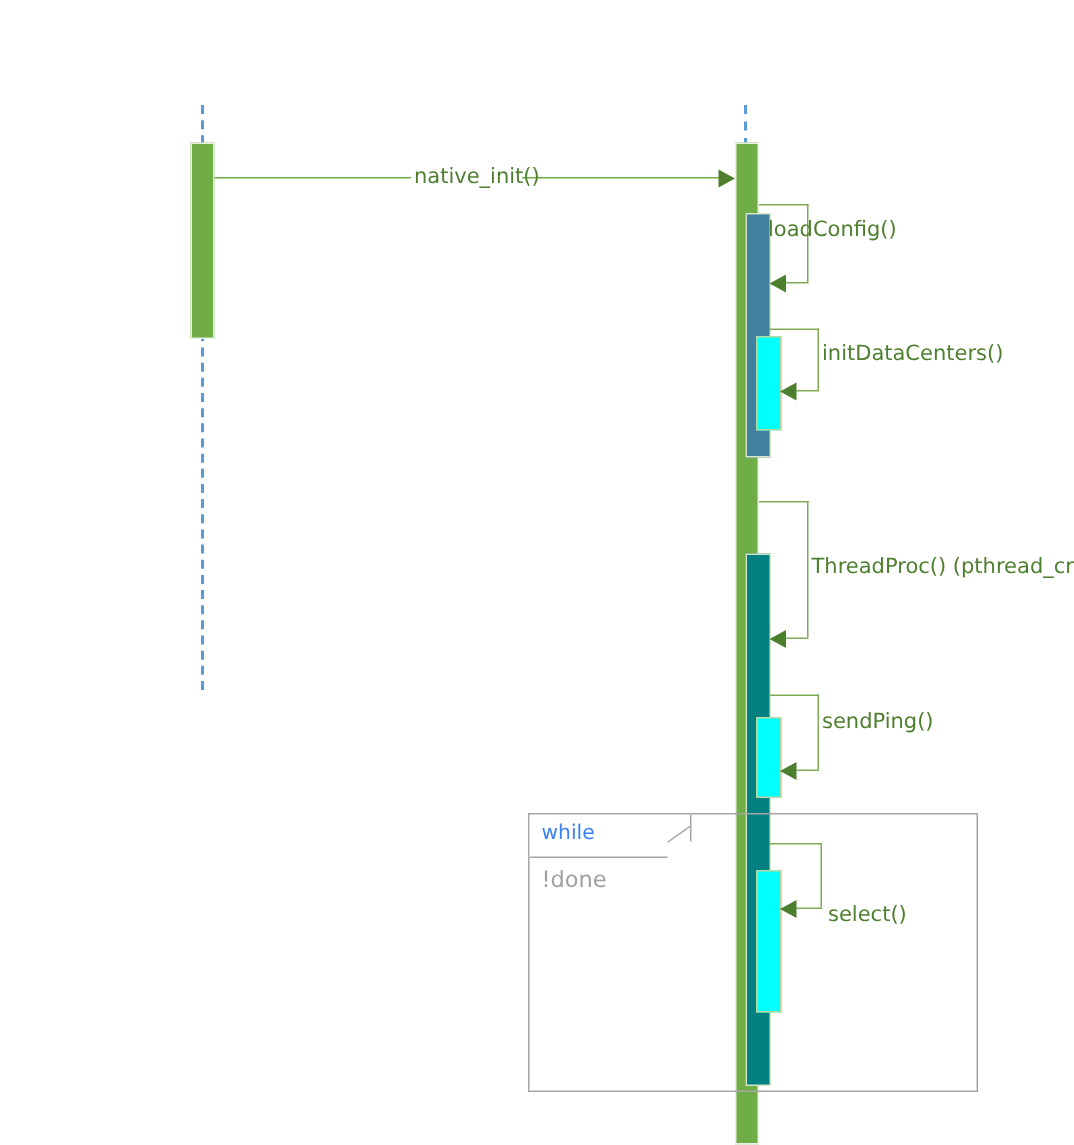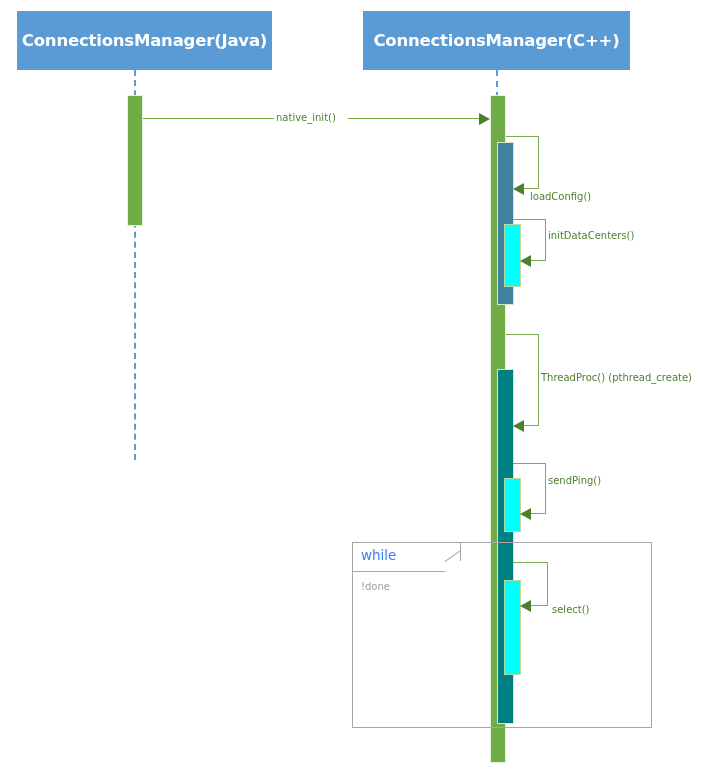--- a/index.html
+++ b/index.html
@@ -28,21 +28,21 @@
     position:absolute;width:0;height:0;
     border-top:6px solid transparent;border-bottom:6px solid transparent;
     border-left:11px solid #4e7f2e;
   }
   .arrow-left{
     position:absolute;width:0;height:0;
     border-top:6px solid transparent;border-bottom:6px solid transparent;
     border-right:11px solid #4e7f2e;
   }
   .msg-label{
-    position:absolute;color:#4e7f2e;font-size:10px;
+    position:absolute;color:#4e7f2e;font-size:14px;
     white-space:nowrap;line-height:14px;background:transparent;
   }
 
   .selfcall{position:absolute;}
   .selfcall .seg{position:absolute;background:#7cab55;}
 
   .fragment{
     position:absolute;box-sizing:border-box;
     border:1px solid #a6a6a6;background:transparent;
   }
@@ -55,36 +55,30 @@
     position:absolute;inset:0;background:#ffffff;
     clip-path:polygon(0 0,100% 0,100% 62%,84% 100%,0 100%);
     border-bottom:0;
   }
   .frag-tab-edge{position:absolute;background:#a6a6a6;}
   .frag-label{
     position:absolute;color:#3b82f6;font-size:13.5px;
     white-space:nowrap;line-height:15px;
   }
   .frag-guard{
-    position:absolute;color:#a0a0a0;font-size:10px;
+    position:absolute;color:#a0a0a0;font-size:15px;
     white-space:nowrap;line-height:15px;
   }
 </style>
 </head>
 <body>
 
 <div id="canvas">
 
-  <div class="lifeline-head" style="left:17px;top:11px;width:255px;height:59px;">
-    <span>ConnectionsManager(Java)</span>
-  </div>
 
-  <div class="lifeline-head" style="left:363px;top:11px;width:267px;height:59px;">
-    <span>ConnectionsManager(C++)</span>
-  </div>
 
   <div class="lifeline-dash" style="left:134px;top:70px;height:390px;"></div>
   <div class="lifeline-dash" style="left:496px;top:70px;height:28px;"></div>
 
   <div class="act green" style="left:127px;top:95px;width:16px;height:131px;"></div>
 
   <div class="act green" style="left:490px;top:95px;width:16px;height:668px;"></div>
 
   <div class="act blue" style="left:497px;top:142px;width:17px;height:163px;"></div>
 
@@ -100,21 +94,21 @@
   <div class="msg-line" style="left:348px;top:118px;width:134px;"></div>
   <div class="arrow-right" style="left:479px;top:113px;"></div>
   <div class="msg-label" style="left:276px;top:111px;">native_init()</div>
 
   <div class="selfcall">
     <div class="seg" style="position:absolute;left:506px;top:136px;width:33px;height:1px;"></div>
     <div class="seg" style="position:absolute;left:538px;top:136px;width:1px;height:52px;"></div>
     <div class="seg" style="position:absolute;left:524px;top:188px;width:15px;height:1px;"></div>
     <div class="arrow-left" style="left:513px;top:183px;"></div>
   </div>
-  <div class="msg-label" style="left:530px;top:146px;margin-top:44px;">loadConfig()</div>
+  <div class="msg-label" style="left:512px;top:146px;">loadConfig()</div>
 
   <div class="selfcall">
     <div class="seg" style="position:absolute;left:513px;top:219px;width:33px;height:1px;"></div>
     <div class="seg" style="position:absolute;left:545px;top:219px;width:1px;height:41px;"></div>
     <div class="seg" style="position:absolute;left:531px;top:260px;width:15px;height:1px;"></div>
     <div class="arrow-left" style="left:520px;top:255px;"></div>
   </div>
   <div class="msg-label" style="left:548px;top:229px;">initDataCenters()</div>
 
   <div class="selfcall">

